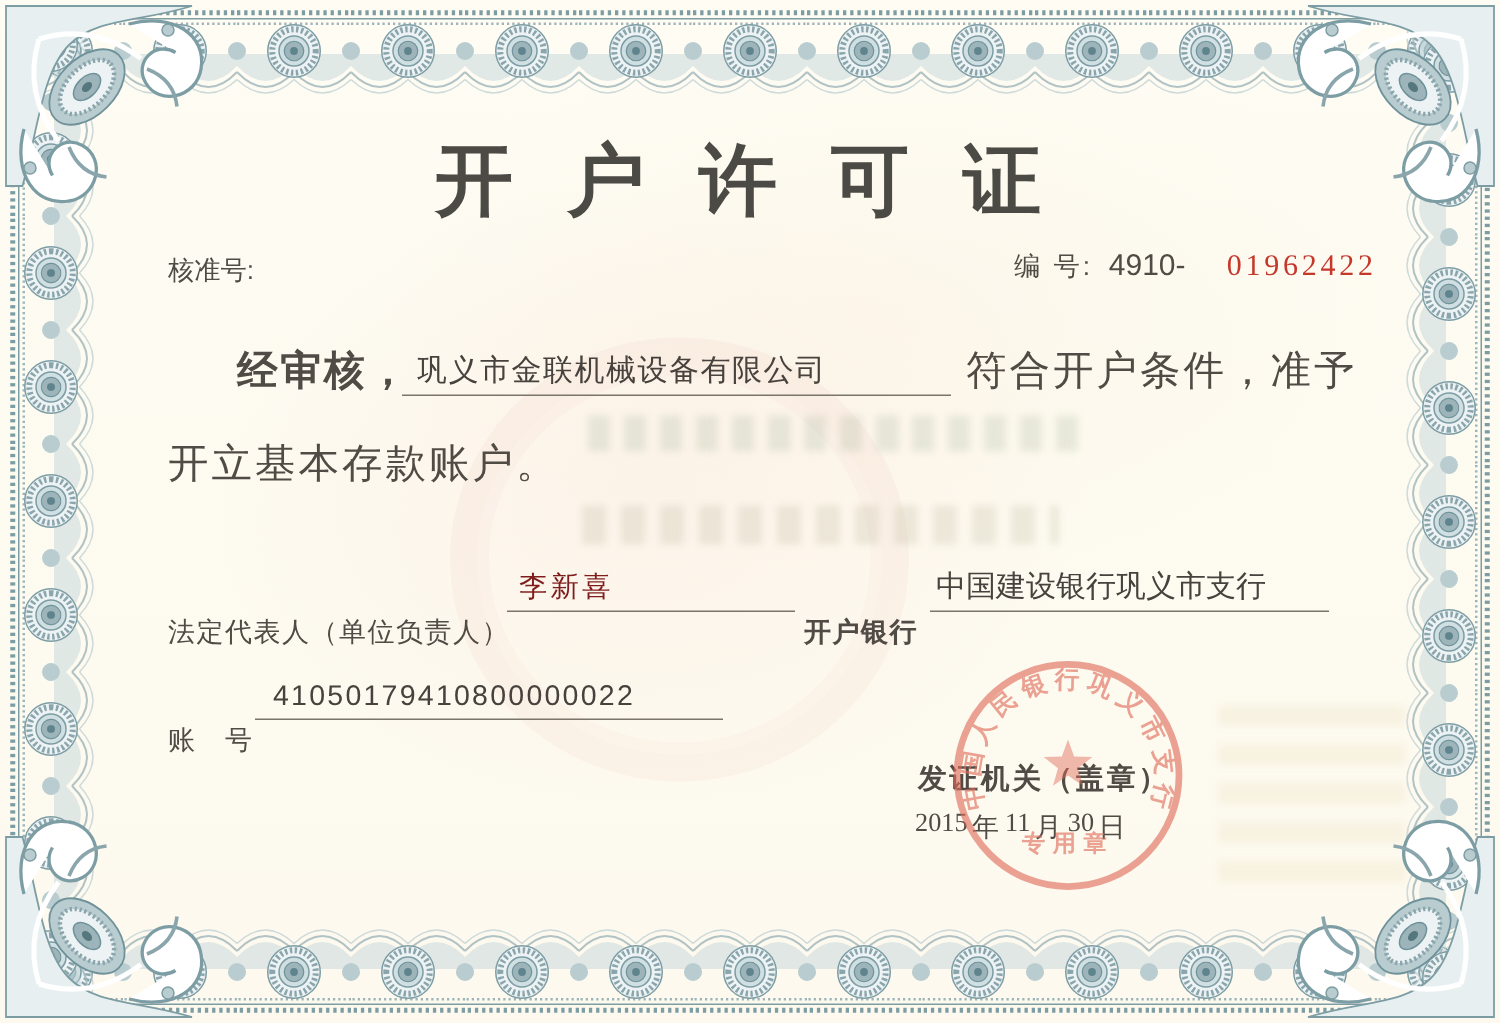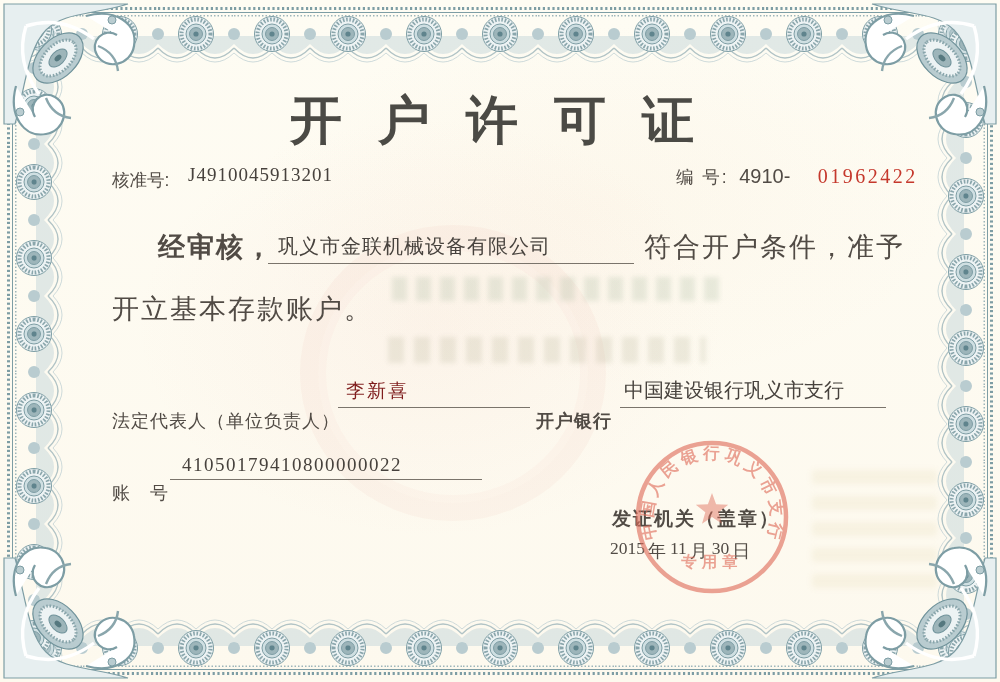--- a/index.html
+++ b/index.html
@@ -12,21 +12,21 @@
   #paper{
     position:absolute;left:0;top:0;width:1000px;height:682px;
     background:
       radial-gradient(420px 300px at 43% 48%, rgba(236,178,166,0.10), rgba(236,178,166,0) 70%),
       radial-gradient(500px 260px at 60% 30%, rgba(240,200,160,0.08), rgba(240,200,160,0) 70%),
       linear-gradient(#fefcf3,#fdf9ee);
   }
   svg{display:block}
   .abs{position:absolute;}
   .sans{font-family:"Liberation Sans", sans-serif;}
-  .serif{font-family:Liberation Serif, serif;}
+  .serif{font-family:Liberation Sans, sans-serif;}
 
   #title{
     left:0;top:86px;width:1000px;text-align:center;
     font-family:"Liberation Serif", serif;font-weight:bold;
     font-size:52px;letter-spacing:36px;padding-left:20px;box-sizing:border-box;
     color:#4b4a45;
   }
   .small-label{font-size:17.5px;color:#514b45;}
   .small-value{font-size:19px;font-family:"Liberation Serif", serif;color:#47423d;}
   .big-text{font-size:27px;color:#514b45;letter-spacing:2px;}
@@ -107,21 +107,20 @@
 
     <use href="#cornerOrn"></use>
     <use href="#cornerOrn" transform="translate(1000,0) scale(-1,1)"></use>
     <use href="#cornerOrn" transform="translate(0,682) scale(1,-1)"></use>
     <use href="#cornerOrn" transform="translate(1000,682) scale(-1,-1)"></use>
   </svg>
 
   <div id="title" class="abs">开户许可证</div>
 
   <span class="abs small-label sans" style="left:112px;top:168px;">核准号:</span>
-  <span class="abs small-value" style="left:188px;top:164px;letter-spacing:1px;">J4910045913201</span>
 
   <div class="abs" style="left:676px;top:165px;white-space:nowrap;">
     <span class="small-label sans" style="letter-spacing:2px;margin-top:21px;">编 号:</span>
     <span class="sans" style="font-size:20px;color:#514b45;margin-left:6px;">4910-</span>
     <span id="serial-number" style="font-size:20px;margin-left:23px;">01962422</span>
   </div>
 
   <span class="abs big-text sans" style="left:158px;top:229px;font-weight:700;">经审核，</span>
   <div class="abs fill-line" style="left:268px;top:227px;width:366px;height:37px;">
     <span class="serif" style="left:10px;font-size:20px;letter-spacing:1px;color:#47423d;">巩义市金联机械设备有限公司</span>

